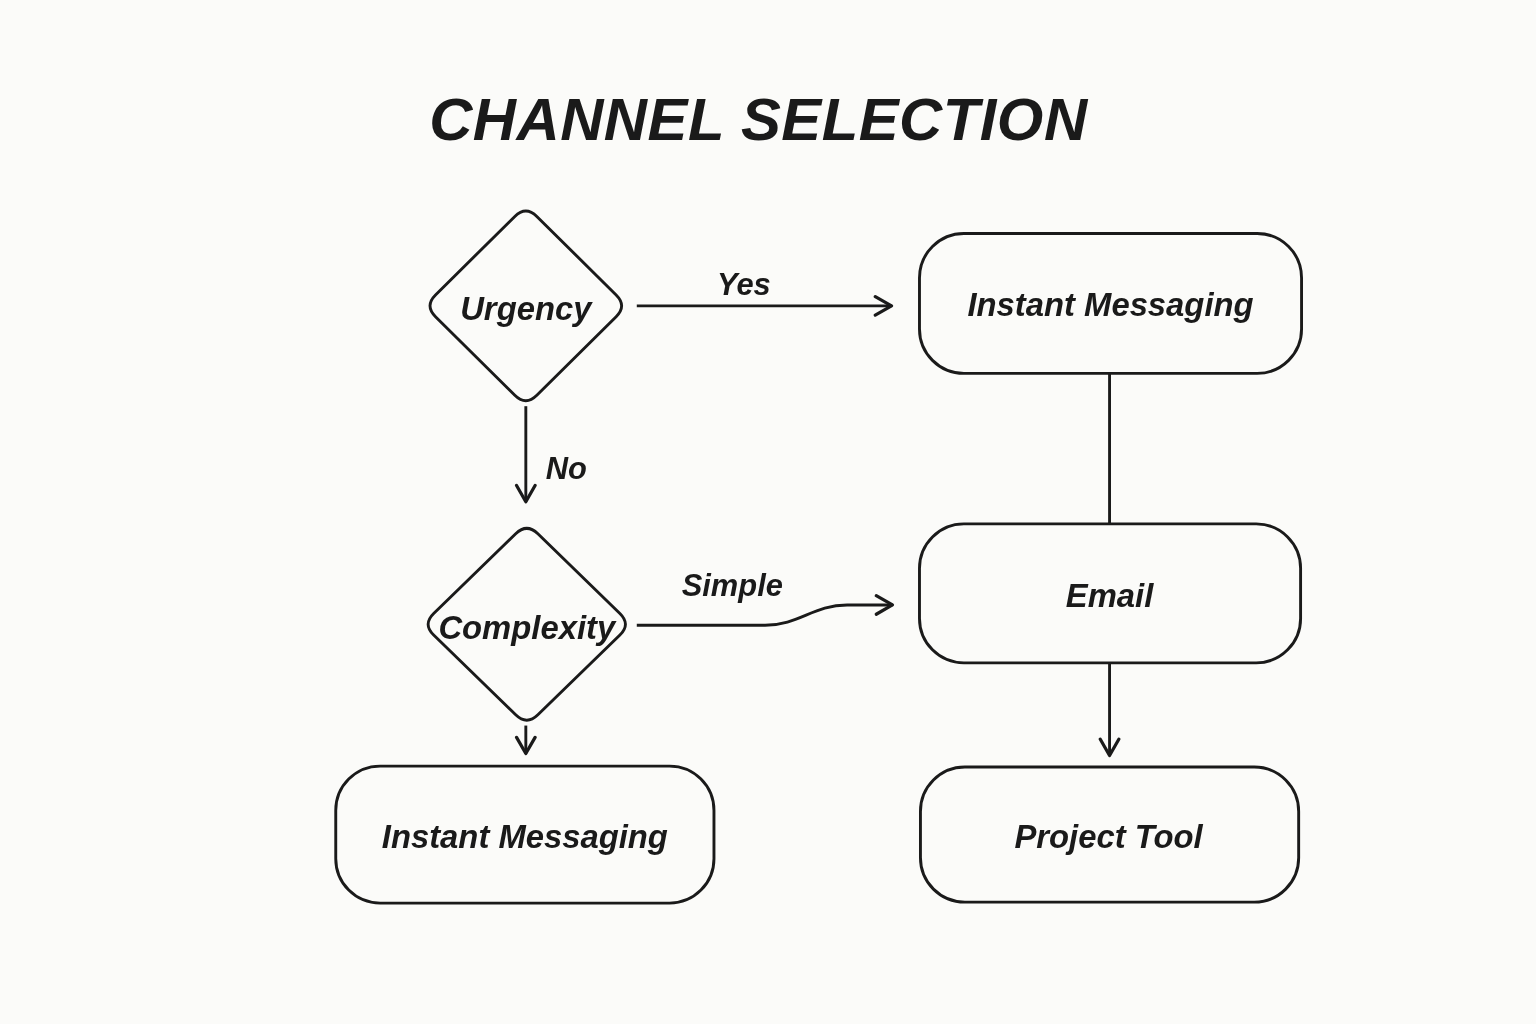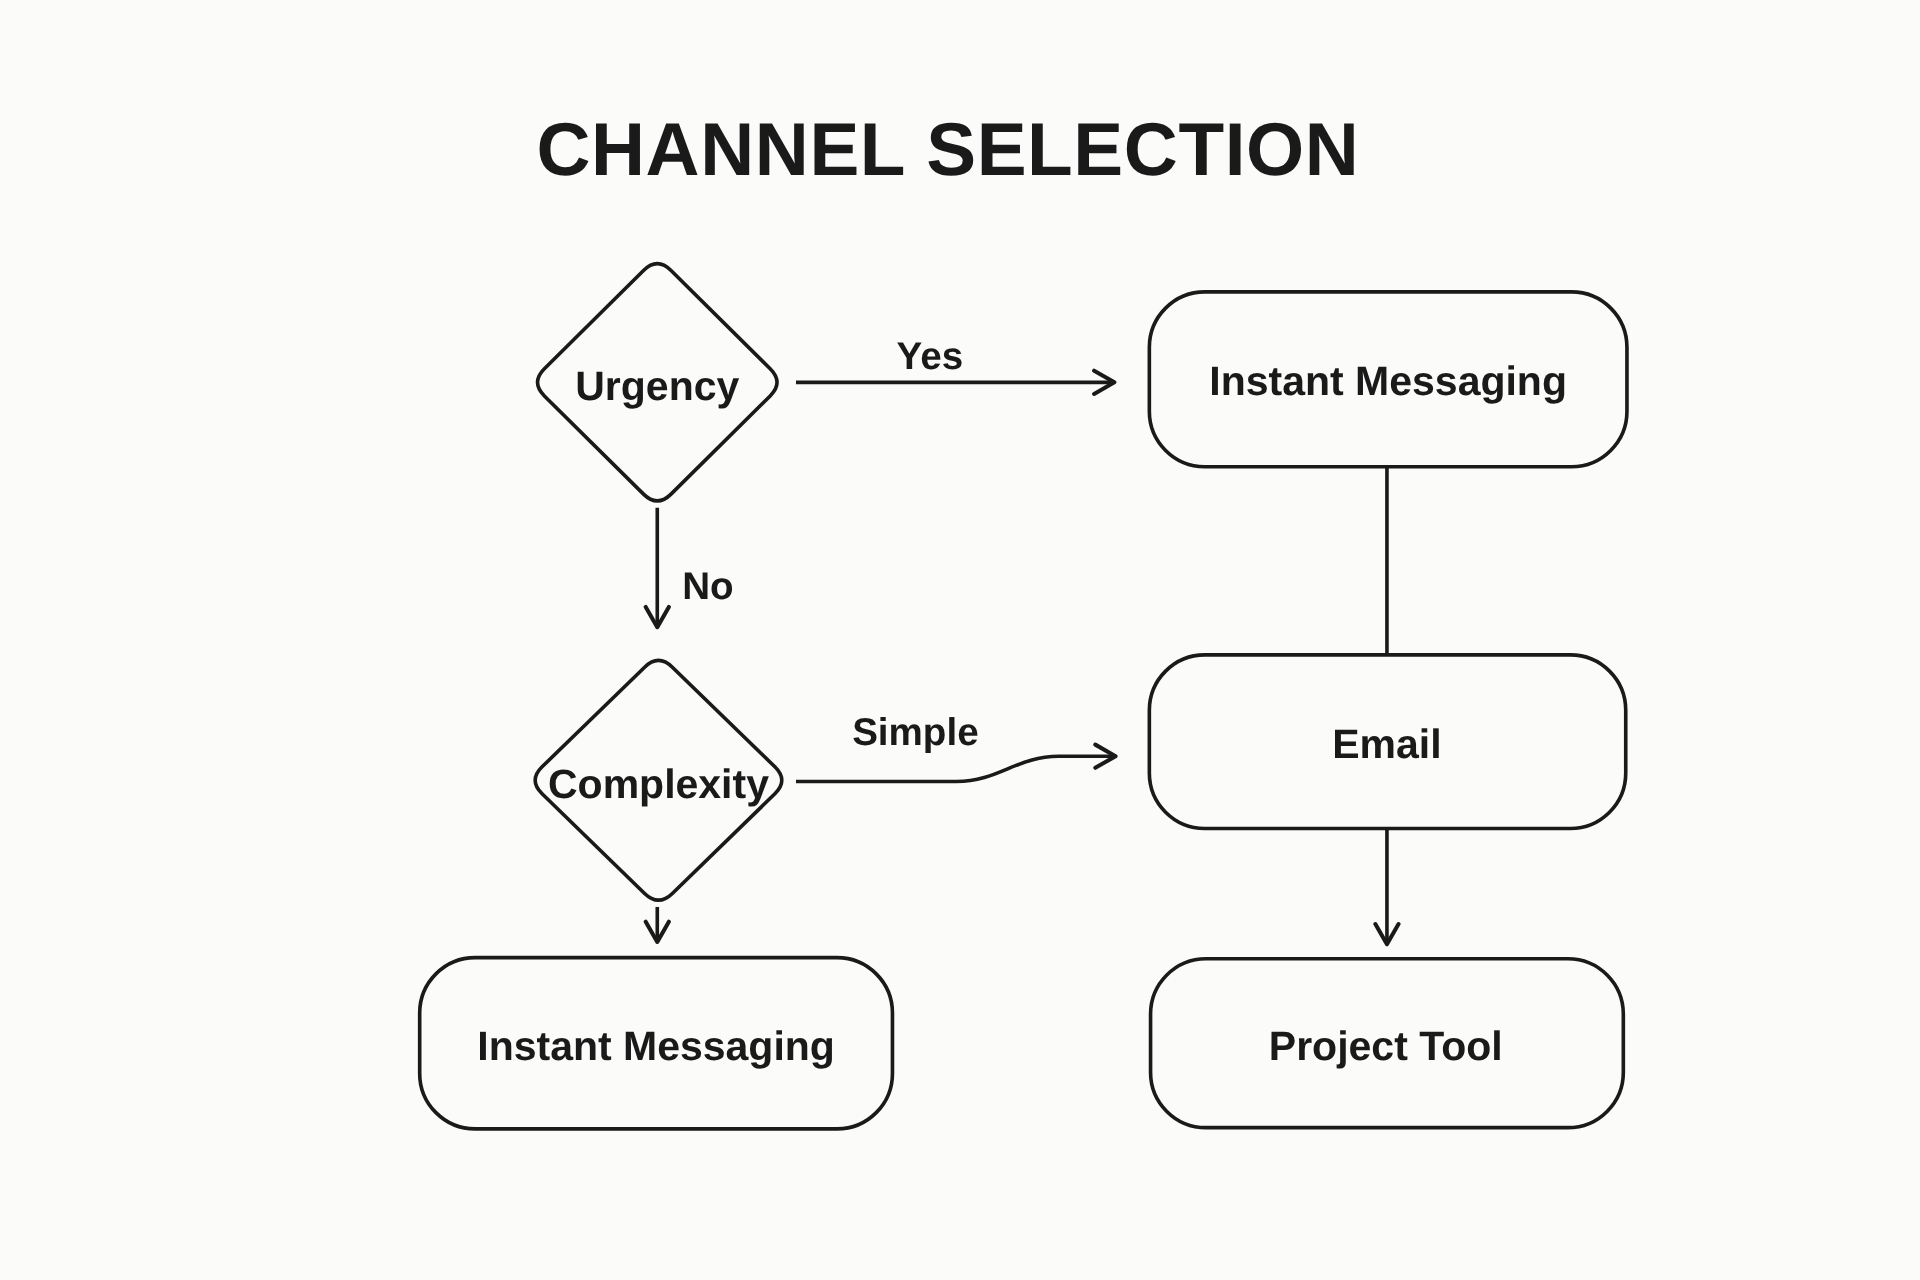--- a/index.html
+++ b/index.html
@@ -11,20 +11,21 @@
     width: 1536px; height: 1024px;
     background: var(--bg);
     font-family: "Liberation Sans", "DejaVu Sans", sans-serif;
     overflow: hidden;
   }
   .canvas {
     position: relative;
     width: 1536px; height: 988px;
     background: var(--bg);
     color: var(--ink);
+    font-style: italic;
   }
   svg.flowchart {
     position: absolute;
     inset: 0;
     width: 100%; height: 100%;
     display: block;
   }
   .shape {
     fill: none;
     stroke: var(--ink);

